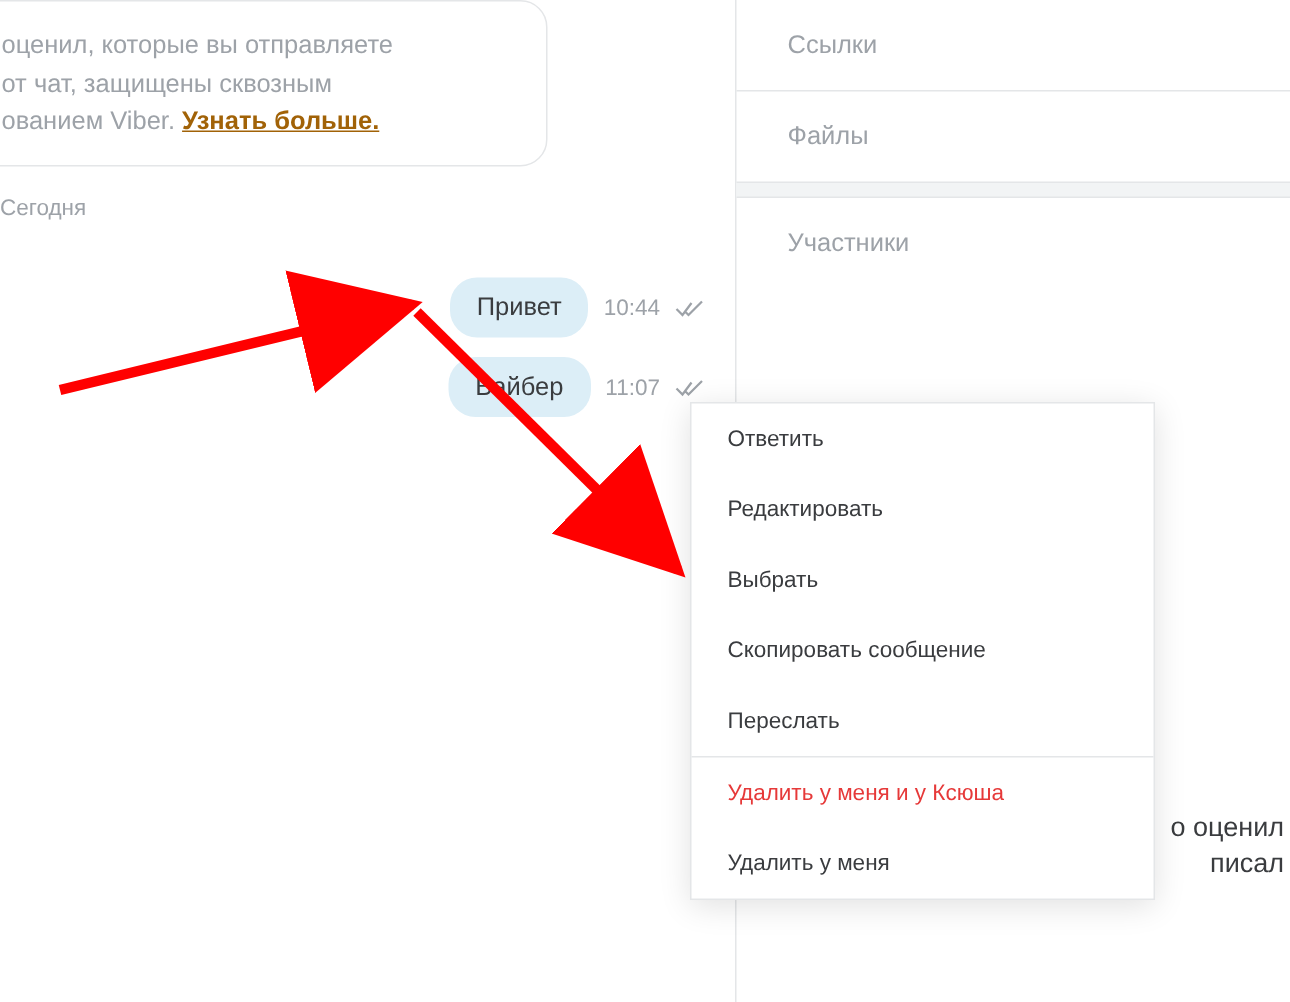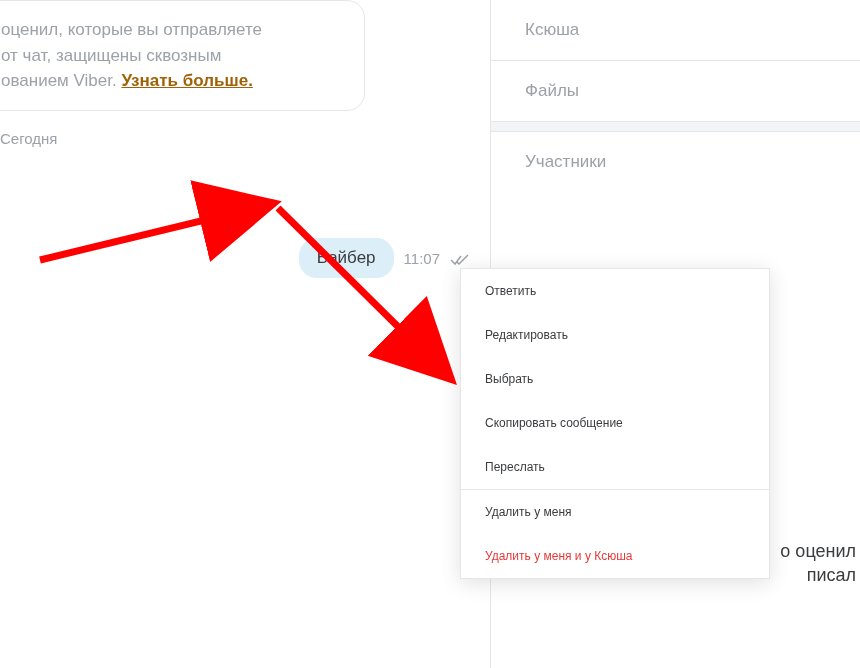--- a/index.html
+++ b/index.html
@@ -100,21 +100,21 @@
       top: 268px;
       width: 310px;
       background: #ffffff;
       border: 1px solid #e4e6e8;
       box-shadow: 0 4px 20px rgba(0,0,0,0.12);
       z-index: 100;
     }
     .menu-item {
       padding: 15px 24px;
       color: #3a3c3f;
-      font-size: 12px;
+      font-size: 15px;
       cursor: pointer;
     }
     .menu-divider {
       height: 1px;
       background: #e4e6e8;
     }
     .menu-item-danger {
       color: #e63939;
     }
     .bg-text {
@@ -134,51 +134,60 @@
 
 <div class="chat-area">
   <div class="info-bubble">
     <span>оценил, которые вы отправляете</span><br>
     <span>от чат, защищены сквозным</span><br>
     <span>ованием Viber. </span><span class="info-link">Узнать больше.</span>
   </div>
 
   <div class="date-divider">Сегодня</div>
 
+  <div class="msg" style="right:20px; top:185px;">
+    <div class="msg-bubble">Привет</div>
+    <span class="msg-time">10:44</span>
+    <span class="double-check">
+      <svg viewBox="0 0 20 12">
+          <path d="M1 6 L5 10 L11 2 M7 8 L9 10 L18 1" stroke="#9da2a8" stroke-width="1.5" fill="none"></path>
+        </svg>
+    </span>
+  </div>
 
   <div class="msg" style="right:20px; top:238px;">
     <div class="msg-bubble">Вайбер</div>
     <span class="msg-time">11:07</span>
     <span class="double-check">
       <svg viewBox="0 0 20 12">
           <path d="M1 6 L5 10 L11 2 M7 8 L9 10 L18 1" stroke="#9da2a8" stroke-width="1.5" fill="none"></path>
         </svg>
     </span>
   </div>
 </div>
 
 <div class="sidebar">
-  <div class="sidebar-item">Ксюша</div>
+  <div class="sidebar-item">Ссылки</div>
   <div class="sidebar-item">Файлы</div>
   <div class="sidebar-divider"></div>
   <div class="sidebar-item" style="border-bottom:none;">Участники</div>
 </div>
 
 <div class="bg-text" style="right:4px; top:541px;">о оценил</div>
 <div class="bg-text" style="right:4px; top:565px;">писал</div>
 
 <div class="context-menu">
   <div class="menu-item">Ответить</div>
   <div class="menu-item">Редактировать</div>
   <div class="menu-item">Выбрать</div>
   <div class="menu-item">Скопировать сообщение</div>
   <div class="menu-item">Переслать</div>
   <div class="menu-divider"></div>
+  <div class="menu-item menu-item-danger">Удалить у меня и у Ксюша</div>
   <div class="menu-item">Удалить у меня</div>
-  <div class="menu-item menu-item-danger">Удалить у меня и у Ксюша</div>
 </div>
 
 <svg class="arrow-svg" style="left:0; top:0;" width="860" height="668">
   <defs>
     <marker id="ah1" markerWidth="14" markerHeight="14" refX="11" refY="6" orient="auto">
       <path d="M0,0 L12,6 L0,12 Z" fill="#ff0000"></path>
     </marker>
   </defs>
   <line x1="40" y1="260" x2="275" y2="203" stroke="#ff0000" stroke-width="7" marker-end="url(#ah1)"></line>
 </svg>

